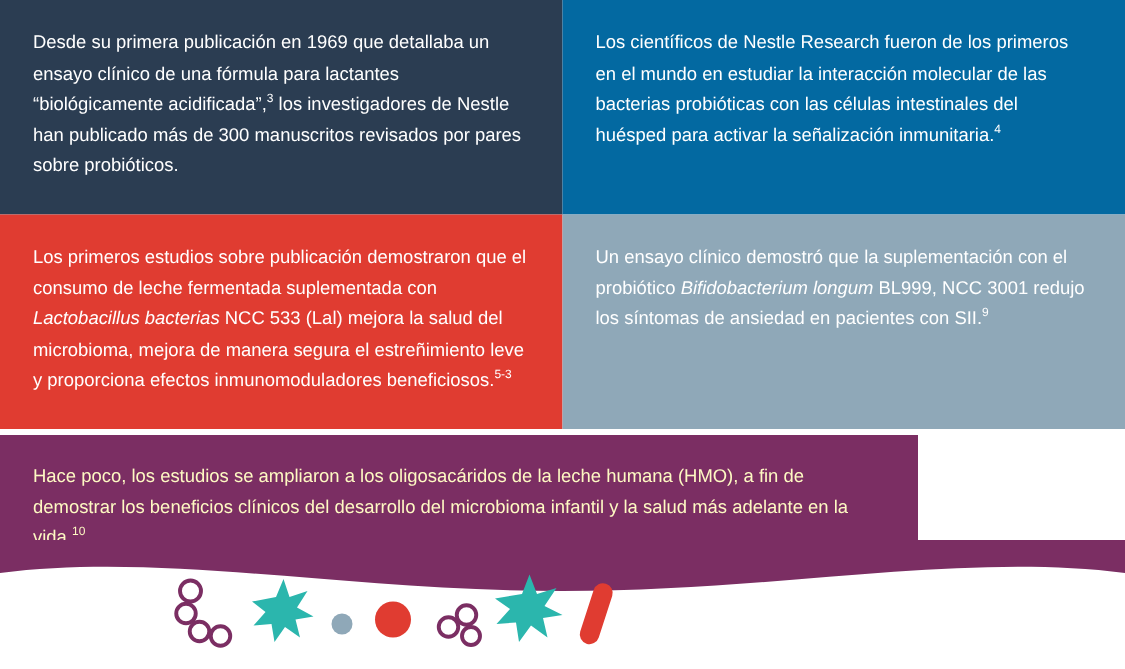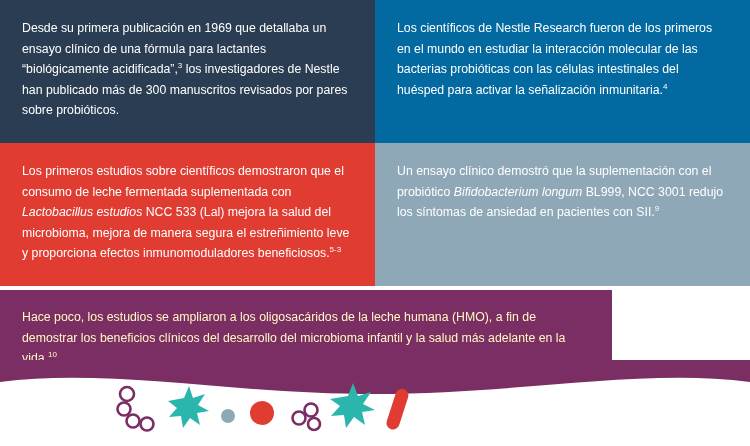--- a/index.html
+++ b/index.html
@@ -90,21 +90,21 @@
 
     <div class="cell c-tl">
       <p><span>Desde su primera publicación en 1969 que detallaba un ensayo clínico de una fórmula para lactantes “biológicamente acidificada”,</span><sup>3</sup><span> los investigadores de Nestle han publicado más de 300 manuscritos revisados por pares sobre probióticos.</span></p>
     </div>
 
     <div class="cell c-tr">
       <p><span>Los científicos de Nestle Research fueron de los primeros en el mundo en estudiar la interacción molecular de las bacterias probióticas con las células intestinales del huésped para activar la señalización inmunitaria.</span><sup>4</sup></p>
     </div>
 
     <div class="cell c-bl">
-      <p><span>Los primeros estudios sobre científicos demostraron que el consumo de leche fermentada suplementada con </span><em>Lactobacillus estudios</em><span> NCC 533 (Lal) mejora la salud del microbioma, mejora de manera segura el estreñimiento leve y proporciona efectos inmunomoduladores beneficiosos.</span><sup>5-3</sup></p>
+      <p><span>Los primeros estudios sobre publicación demostraron que el consumo de leche fermentada suplementada con </span><em>Lactobacillus bacterias</em><span> NCC 533 (Lal) mejora la salud del microbioma, mejora de manera segura el estreñimiento leve y proporciona efectos inmunomoduladores beneficiosos.</span><sup>5-3</sup></p>
     </div>
 
     <div class="cell c-br">
       <p><span>Un ensayo clínico demostró que la suplementación con el probiótico </span><em>Bifidobacterium longum</em><span> BL999, NCC 3001 redujo los síntomas de ansiedad en pacientes con SII.</span><sup>9</sup></p>
     </div>
 
   </div>
 
   <div class="banner">
     <p><span>Hace poco, los estudios se ampliaron a los oligosacáridos de la leche humana (HMO), a fin de demostrar los beneficios clínicos del desarrollo del microbioma infantil y la salud más adelante en la vida.</span><sup>10</sup></p>

